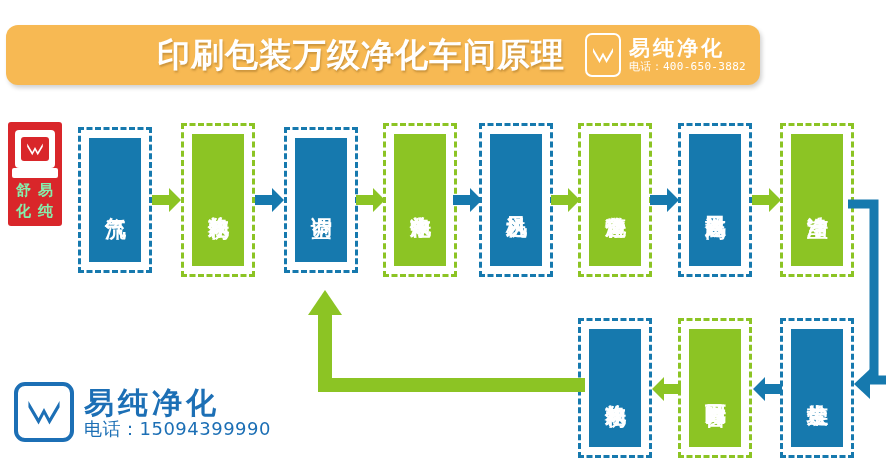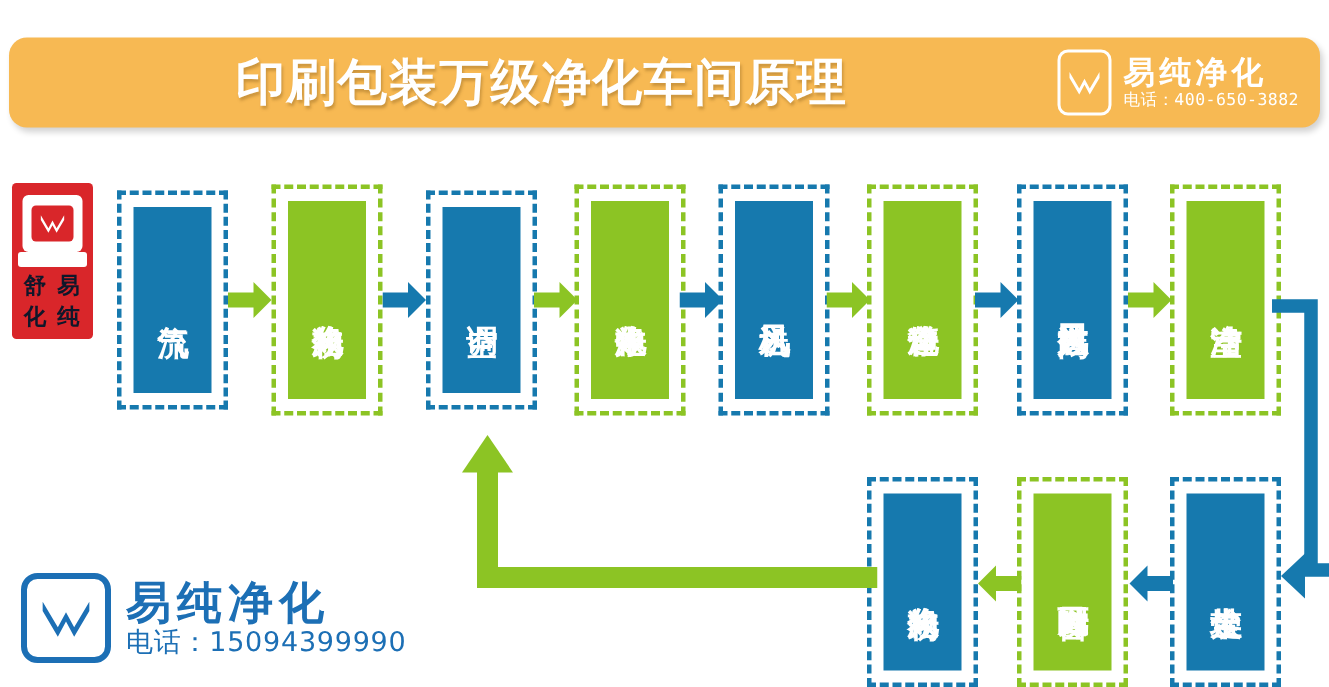--- a/index.html
+++ b/index.html
@@ -16,21 +16,21 @@
     height: 458px;
     background: #ffffff;
     overflow: hidden;
   }
 
   
   .banner {
     position: absolute;
     left: 6px;
     top: 25px;
-    width: 874px;
+    width: 754px;
     height: 60px;
     background: #f7b953;
     border-radius: 12px;
     box-shadow: 2px 3px 4px rgba(0,0,0,0.18);
     text-decoration: underline;
   }
   .banner-title {
     position: absolute;
     left: 70px;
     top: 8px;
@@ -122,21 +122,21 @@
     height: 10px;
     background: #ffffff;
     border-radius: 2px;
   }
   .seal-chars {
     position: absolute;
     left: 3px;
     top: 58px;
     width: 48px;
     height: 42px;
-    color: #0f172a;
+    color: #86efac;
     font-size: 15px;
     font-weight: bold;
     line-height: 21px;
     letter-spacing: 1px;
     text-align: center;
     font-family: "DejaVu Serif", "Liberation Serif", serif;
   }
 
   
   .node {

